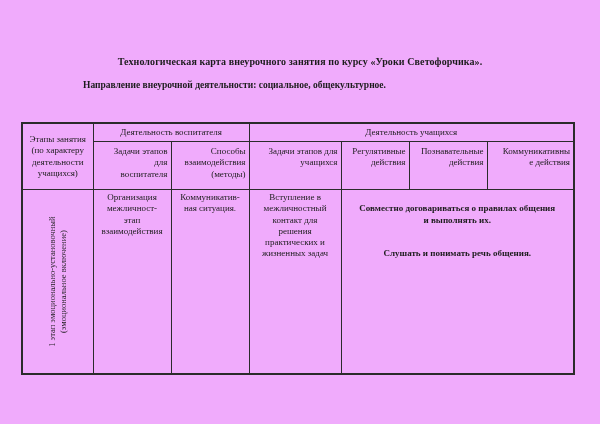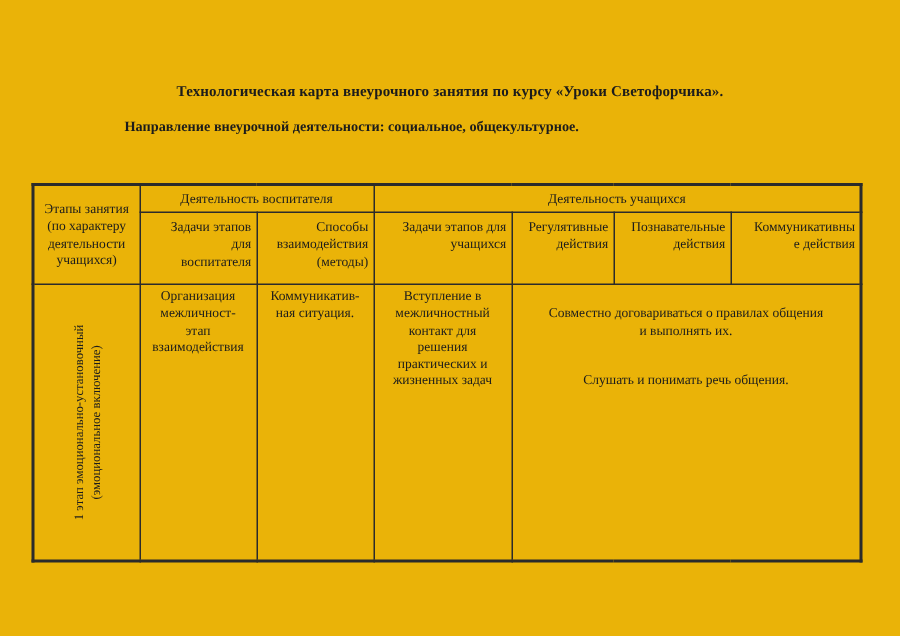--- a/index.html
+++ b/index.html
@@ -1,21 +1,21 @@
 <!DOCTYPE html>
 <html><head>
 <meta charset="utf-8">
 <style>
   html, body { margin: 0; padding: 0; }
   body {
     width: 600px; height: 424px; background: #ffffff;
     font-family: "Liberation Serif", serif; color: #1c1c1c;
     overflow: hidden;
   }
-  .page { position: relative; width: 600px; height: 424px; background: #eab308; }
+  .page { position: relative; width: 600px; height: 424px; background: #f0abfc; }
 
   .doc-title {
     position: absolute; top: 56px; left: 0; width: 600px;
     text-align: center; font-weight: bold; font-size: 10px; letter-spacing: 0.1px;
   }
   .intro-line {
     position: absolute; left: 63px; font-weight: bold; font-size: 9.5px; margin-left: 20px;
   }
   .intro-line.l1 { top: 80px; }
   .intro-line.l2 { top: 98px; }
@@ -40,21 +40,21 @@
   td.comm-head { text-align: left; margin-top: 12px; }
 
   td.rot-cell { padding: 0; vertical-align: middle; }
   .rot-wrap { height: 156px; display: flex; align-items: center; justify-content: center; overflow: hidden; }
   .rot-text {
     flex: 0 0 auto; width: 148px;
     transform: rotate(-90deg);
     font-size: 8.5px; line-height: 1.25; text-align: center; white-space: normal;
   }
 
-  td.merged-actions { text-align: left; padding: 48px 26px 2px 5px; font-size: 8.5px; }
+  td.merged-actions { text-align: left; padding: 48px 26px 2px 5px; font-size: 8.5px; font-weight: bold; }
   .actions-par2 { margin-top: 11px; }
 </style>
 </head>
 <body>
 
 <div class="page">
 
   <div class="doc-title">Технологическая карта внеурочного занятия по курсу «Уроки Светофорчика».</div>
   <div class="intro-line l1">Направление внеурочной деятельности: социальное, общекультурное.</div>
 

